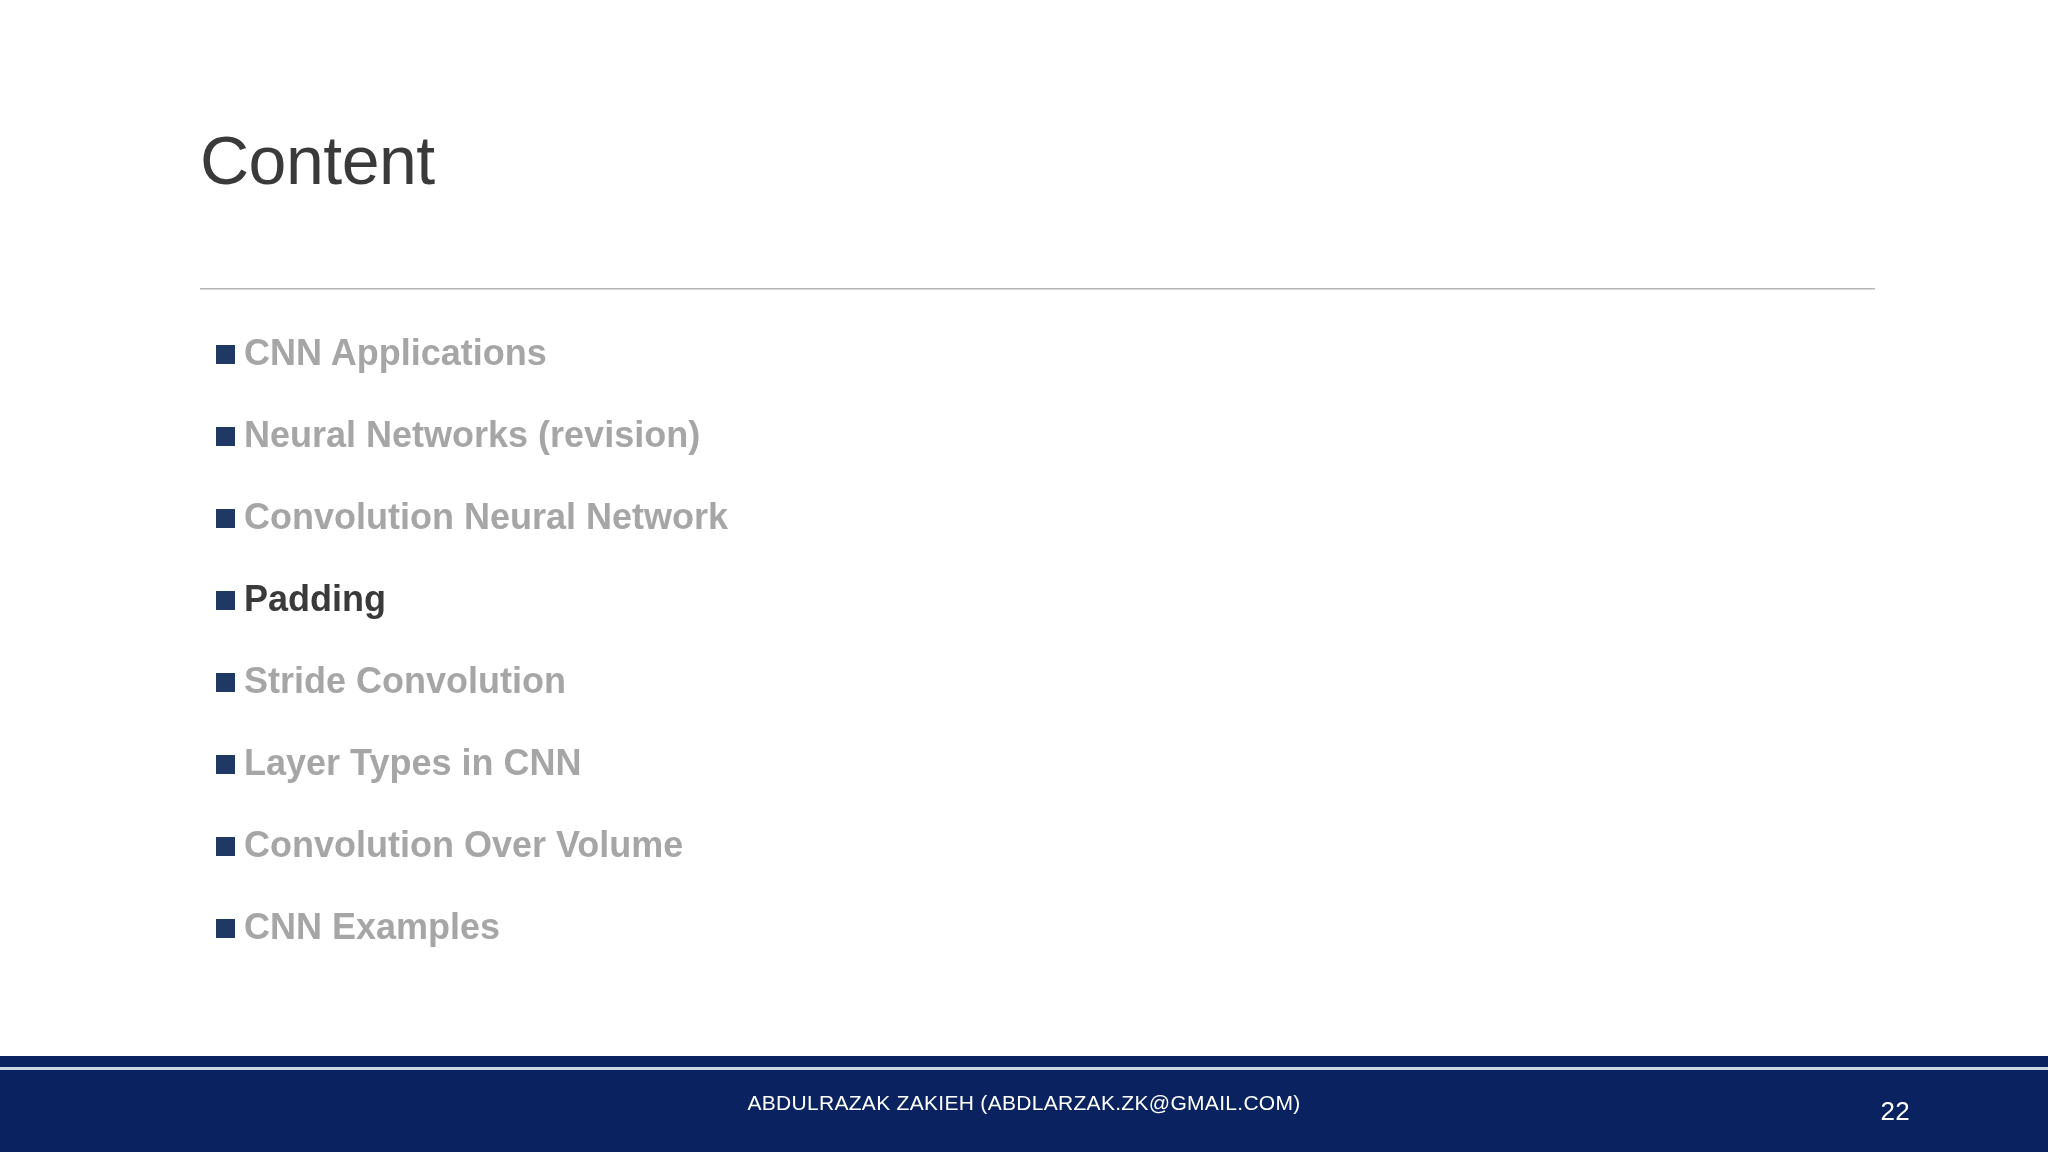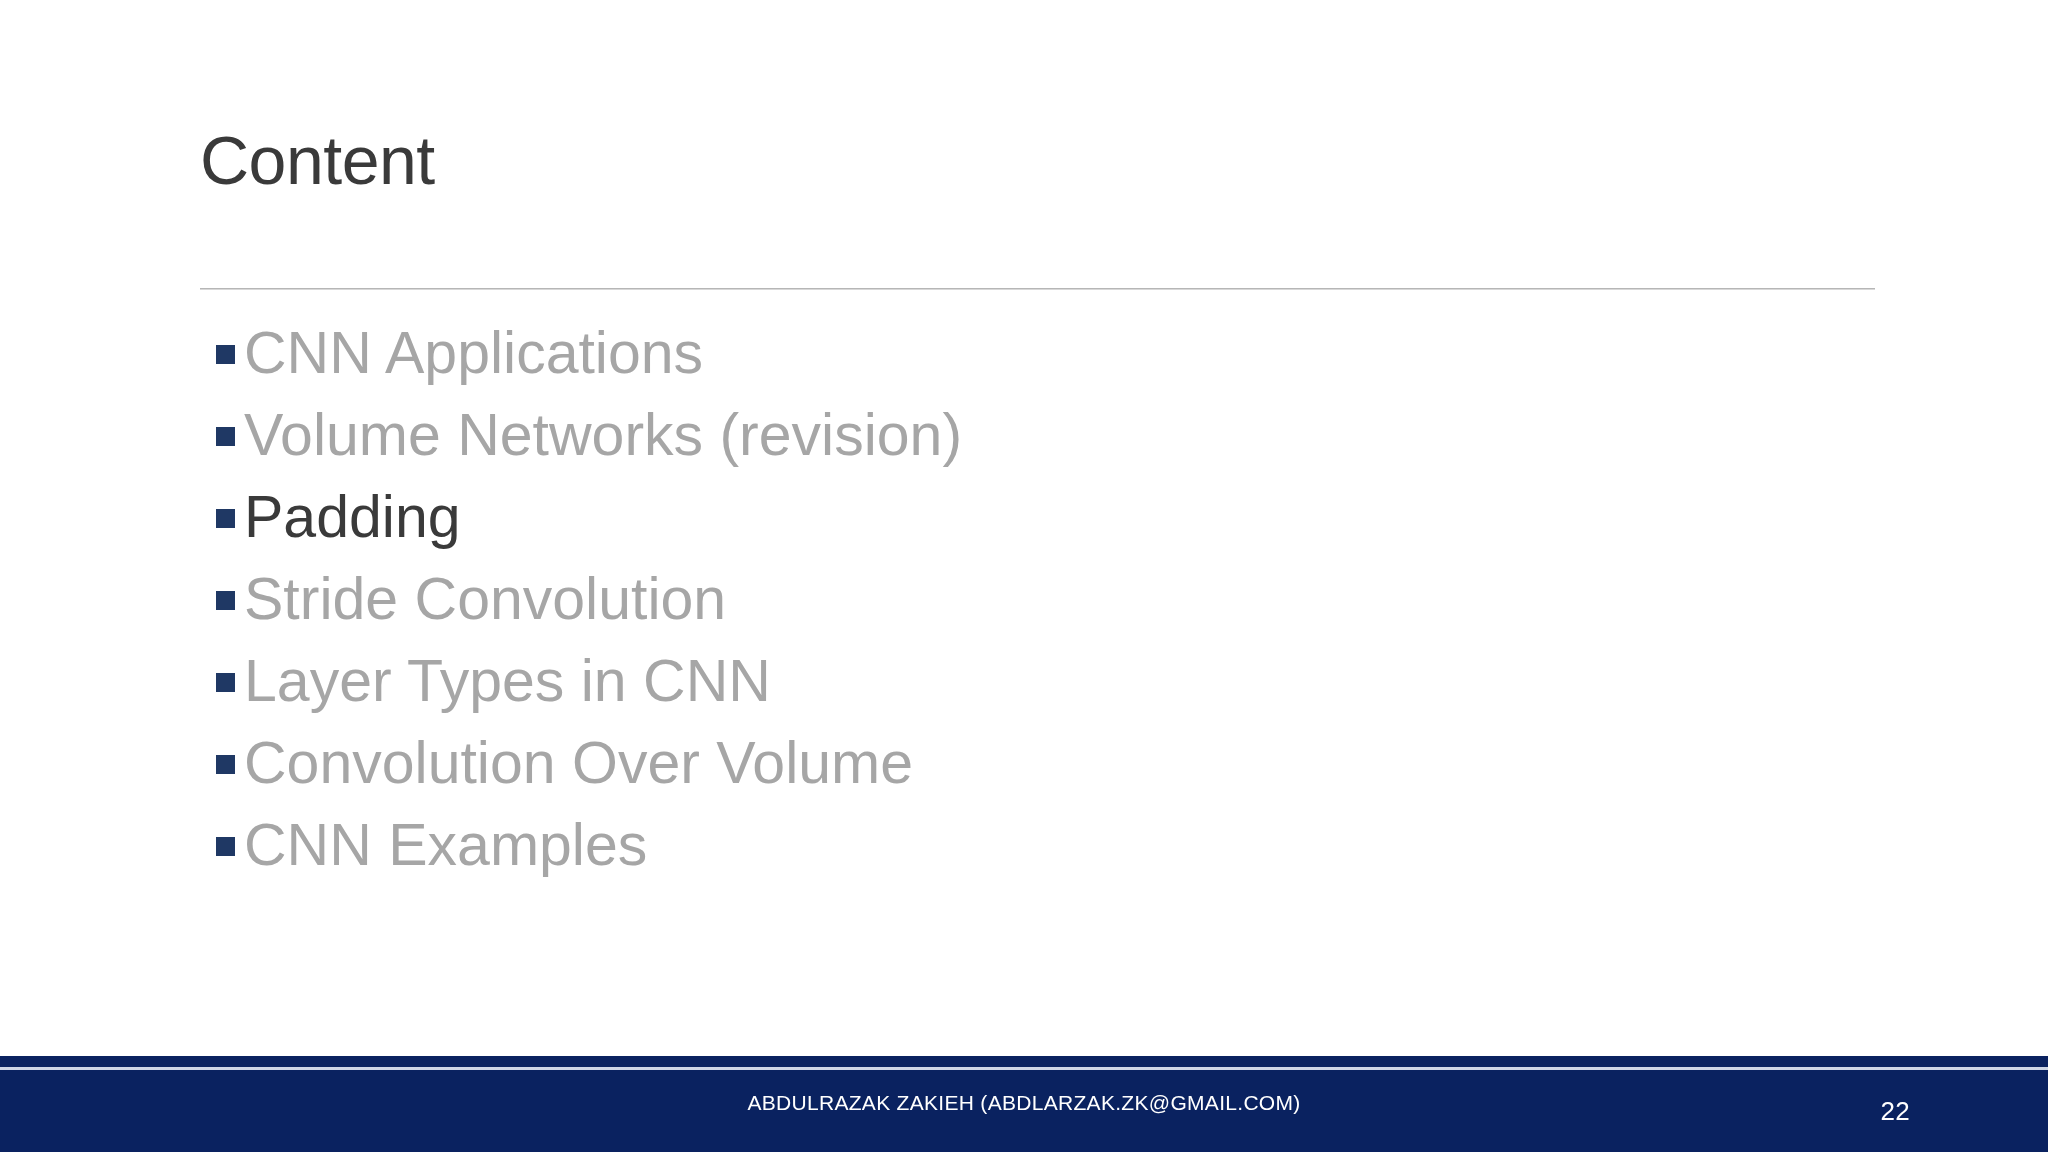--- a/index.html
+++ b/index.html
@@ -69,22 +69,22 @@
     width: 19px;
     height: 19px;
     background: #1f3864;
     margin-right: 9px;
     position: relative;
     top: 1px;
   }
 
   .item-label {
     font-family: "Liberation Sans", sans-serif;
-    font-size: 59px;
-    font-weight: 400;
+    font-size: 36px;
+    font-weight: 700;
     line-height: 1.0;
     color: #a6a6a6;
     letter-spacing: 0px;
   }
 
   .content-item.active .item-label {
     color: #3a3a3a;
     text-align: right;
   }
 
@@ -158,21 +158,25 @@
 
   <div id="title-divider"></div>
 
   <ul id="content-list">
       <li class="content-item">
         <span class="bullet-square"></span>
         <span class="item-label">CNN Applications</span>
       </li>
       <li class="content-item">
         <span class="bullet-square"></span>
-        <span class="item-label">Volume Networks (revision)</span>
+        <span class="item-label">Neural Networks (revision)</span>
+      </li>
+      <li class="content-item">
+        <span class="bullet-square"></span>
+        <span class="item-label">Convolution Neural Network</span>
       </li>
       <li class="content-item active">
         <span class="bullet-square"></span>
         <span class="item-label">Padding</span>
       </li>
       <li class="content-item">
         <span class="bullet-square"></span>
         <span class="item-label">Stride Convolution</span>
       </li>
       <li class="content-item">

